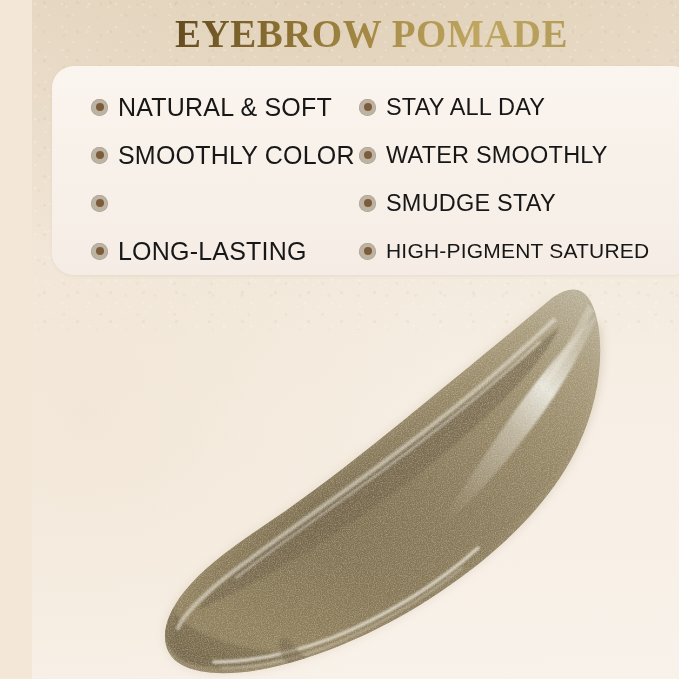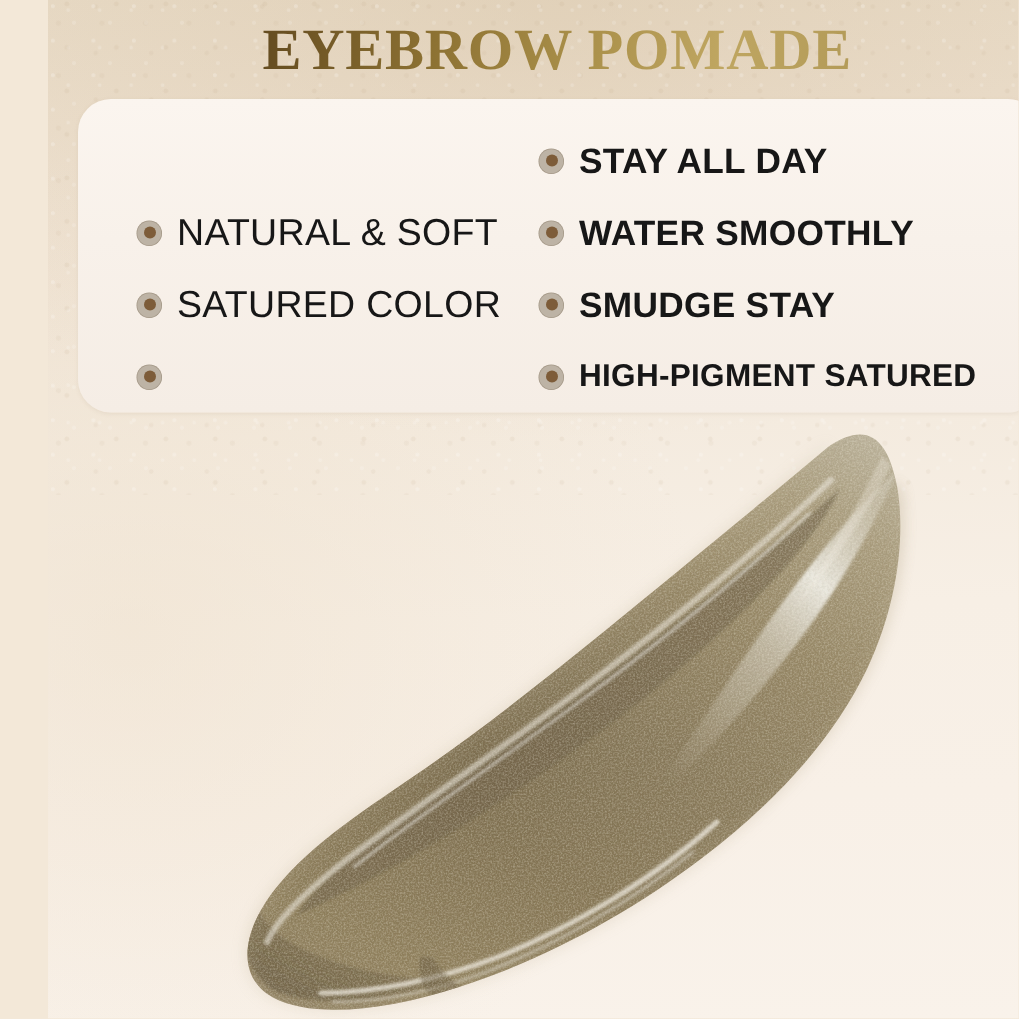--- a/index.html
+++ b/index.html
@@ -154,21 +154,21 @@
   }
 
   .feature-label {
     font-family: "Liberation Sans", sans-serif;
     font-weight: normal;
     color: #171717;
     white-space: nowrap;
     letter-spacing: 0.2px;
   }
   .col-left .feature-label  { font-size: 25px; }
-  .col-right .feature-label { font-size: 23.5px; font-weight: bold; }
+  .col-right .feature-label { font-size: 23.5px; }
   .col-right .feature-row:last-child .feature-label { font-size: 21px; }
 
   
   .swatch-wrap {
     position: absolute;
     left: 0;
     top: 280px;
     width: 679px;
     height: 399px;
   }
@@ -196,27 +196,31 @@
 
       <div class="col col-left">
 
         <div class="feature-row">
           <span class="bullet"></span>
           <span class="feature-label">NATURAL &amp; SOFT</span>
         </div>
 
         <div class="feature-row">
           <span class="bullet"></span>
-          <span class="feature-label">SATURED COLOR</span>
-        </div>
-
-        <div class="feature-row">
-          <span class="bullet"></span>
-        </div>
-
+          <span class="feature-label">SMOOTHLY COLOR</span>
+        </div>
+
+        <div class="feature-row">
+          <span class="bullet"></span>
+        </div>
+
+        <div class="feature-row">
+          <span class="bullet"></span>
+          <span class="feature-label">LONG-LASTING</span>
+        </div>
 
       </div>
 
       <div class="col col-right">
 
         <div class="feature-row">
           <span class="bullet"></span>
           <span class="feature-label">STAY ALL DAY</span>
         </div>
 

